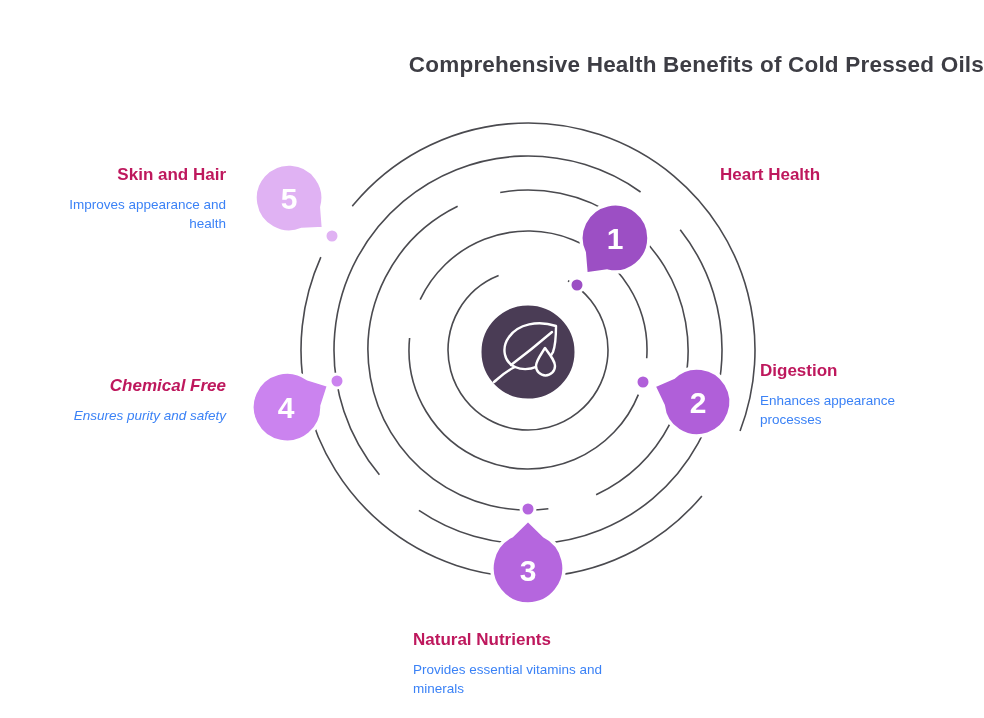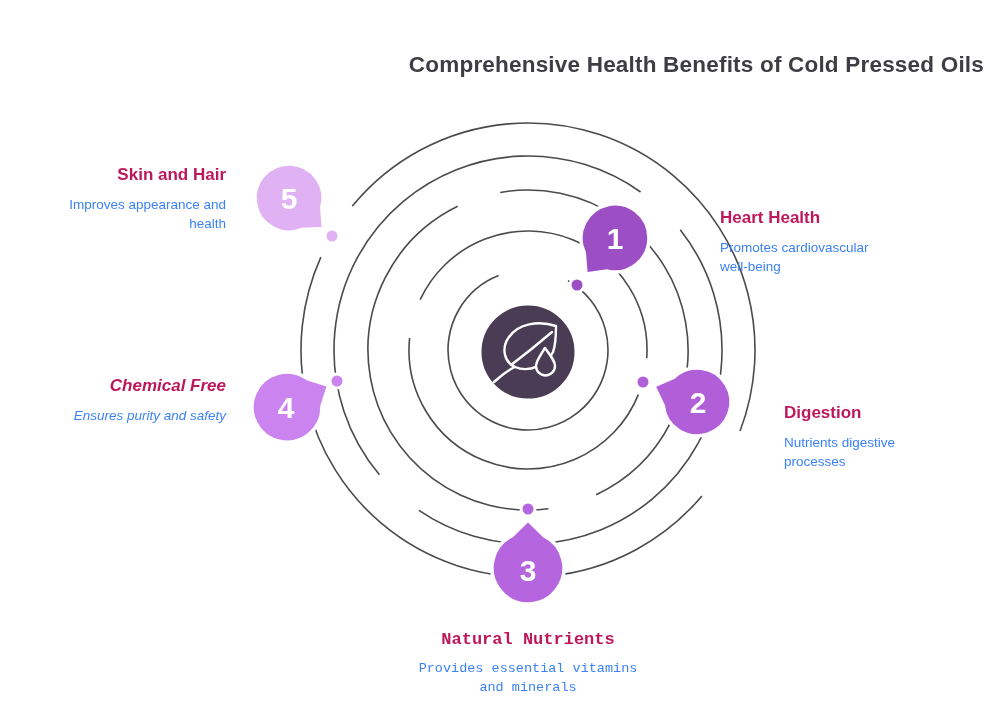--- a/index.html
+++ b/index.html
@@ -10,23 +10,23 @@
   .page-title{
     position:absolute;top:52px;left:0;width:984px;text-align:right;
     font-size:22.5px;font-weight:bold;color:#3d3d44;letter-spacing:0.2px;
   }
   .diagram-svg{position:absolute;left:0;top:0;}
   .item-text{position:absolute;}
   .item-text h3{margin:0 0 11px 0;font-size:17px;font-weight:bold;color:#be185d;}
   .item-text p{margin:0;font-size:13.5px;line-height:1.38;color:#3b82f6;}
   .align-left{text-align:left;}
   .align-right{text-align:right;}
-  .align-center{text-align:center;font-family:Liberation Mono, monospace;}
-  .pos-heart{left:720px;top:165px;width:178px;margin-top:43px;}
-  .pos-digestion{left:760px;top:403px;width:145px;margin-left:24px;}
+  .align-center{text-align:left;}
+  .pos-heart{left:720px;top:165px;width:178px;}
+  .pos-digestion{left:760px;top:361px;width:145px;}
   .pos-natural{left:413px;top:630px;width:230px;}
   .pos-chemical{left:46px;top:376px;width:180px;font-style:italic;}
   .pos-skin{left:56px;top:165px;width:170px;}
   .bubble-number{
     font-family:"Liberation Sans","DejaVu Sans",sans-serif;
     font-size:30px;font-weight:bold;fill:#ffffff;
   }
 </style>
 </head>
 <body>
@@ -75,26 +75,25 @@
       <circle cx="577" cy="285" r="7" fill="#9c4fc4"></circle>
       <circle cx="643" cy="382" r="7" fill="#b05fd9"></circle>
       <circle cx="528" cy="509" r="7" fill="#b566de"></circle>
       <circle cx="337" cy="381" r="7" fill="#cb83ef"></circle>
       <circle cx="332" cy="236" r="7" fill="#e0b2f3"></circle>
     </g>
   </svg>
 
   <div class="item-text pos-heart align-left">
     <h3>Heart Health</h3>
-    <p>Promotes cardiovascular well-being</p>
   </div>
 
   <div class="item-text pos-digestion align-left">
     <h3>Digestion</h3>
-    <p>Nutrients digestive processes</p>
+    <p>Enhances appearance processes</p>
   </div>
 
   <div class="item-text pos-natural align-center">
     <h3>Natural Nutrients</h3>
     <p>Provides essential vitamins and minerals</p>
   </div>
 
   <div class="item-text pos-chemical align-right">
     <h3>Chemical Free</h3>
     <p>Ensures purity and safety</p>

